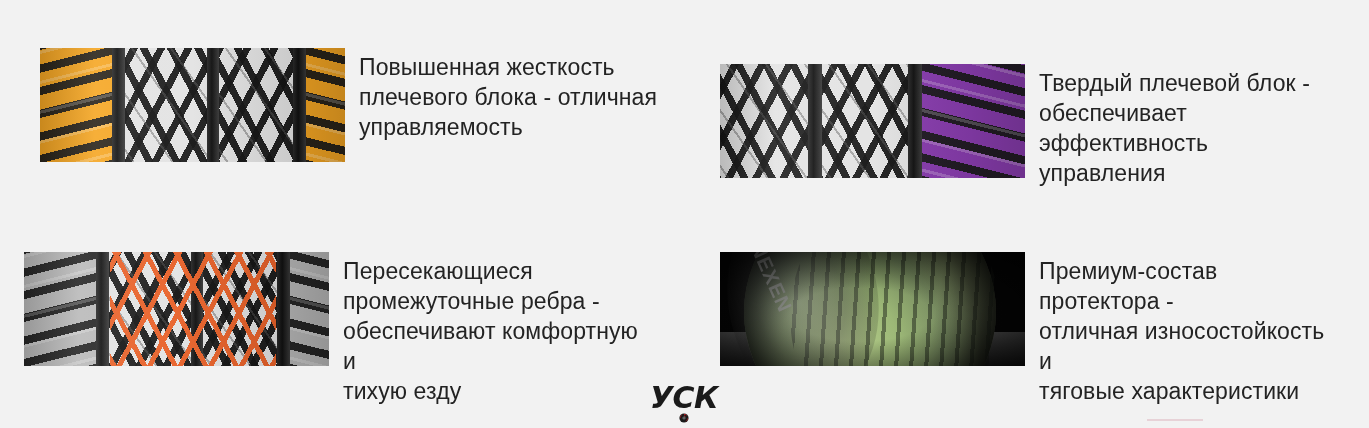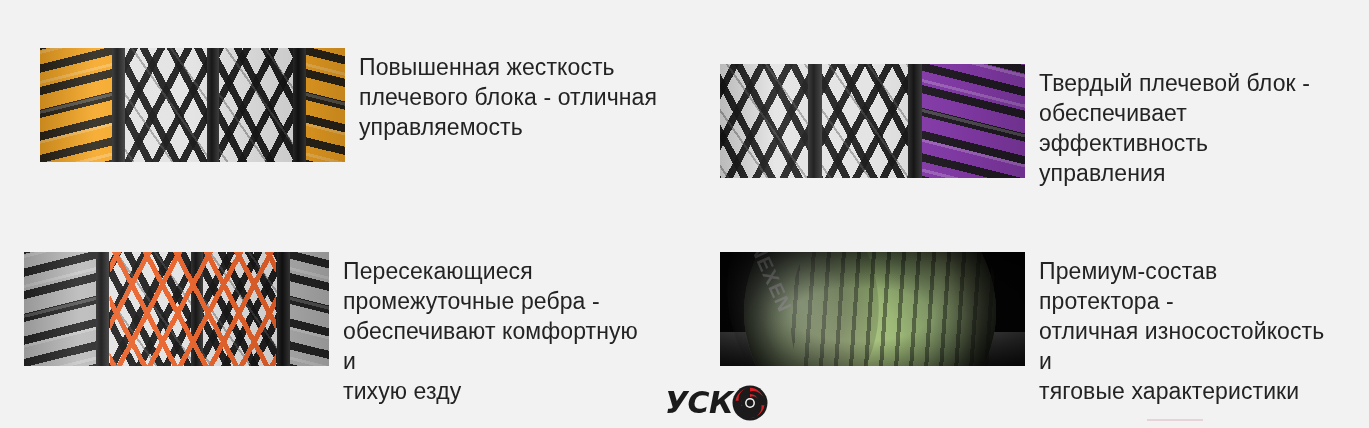--- a/index.html
+++ b/index.html
@@ -224,27 +224,28 @@
   .photo4 .vignette {
     position: absolute;
     inset: 0;
     background: radial-gradient(ellipse at 46% 55%,
       rgba(0,0,0,0) 30%, rgba(0,0,0,0.55) 75%, rgba(0,0,0,0.88) 100%);
   }
 
   
   #brand-logo {
     position: absolute;
-    left: 610px;
+    left: 578px;
     top: 383px;
     width: 212px;
     height: 40px;
     display: flex;
     align-items: center;
     justify-content: center;
+    flex-direction: column;
   }
   .logo-word {
     font-family: "DejaVu Sans", sans-serif;
     font-weight: bold;
     font-style: italic;
     font-size: 30px;
     letter-spacing: -0.5px;
     color: #1b1b1b;
     line-height: 1;
   }

